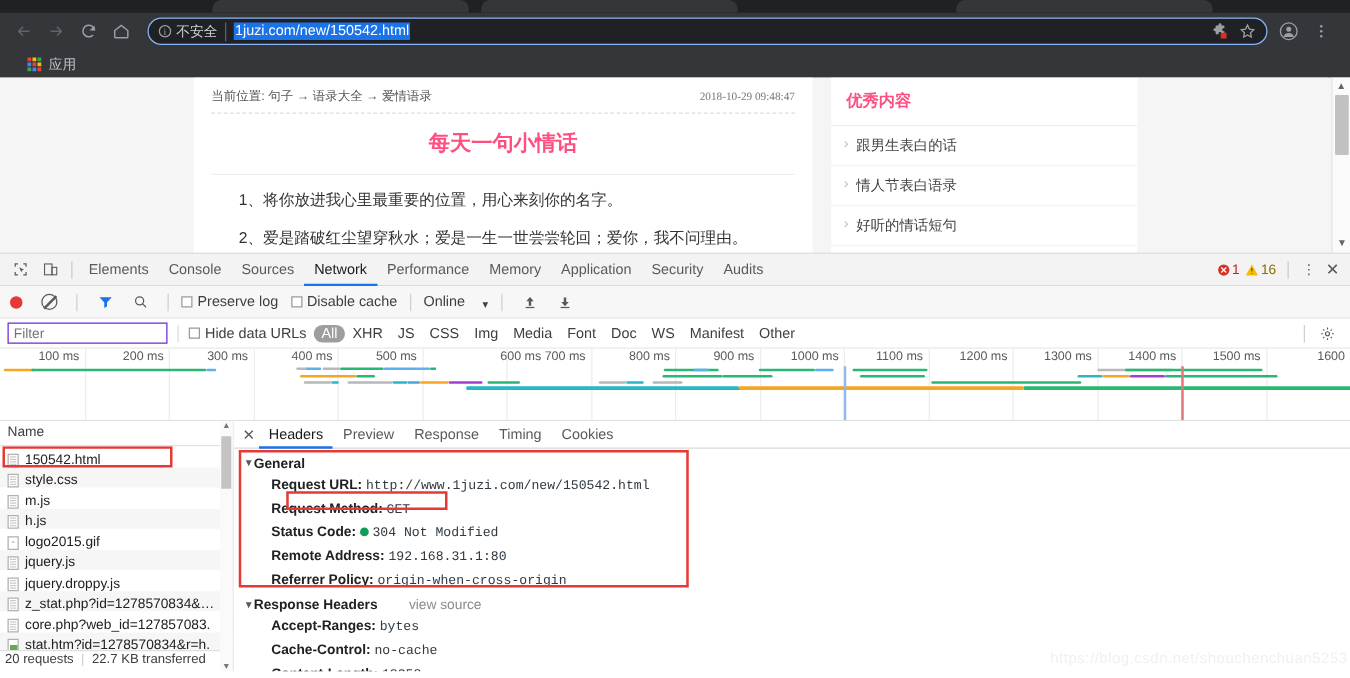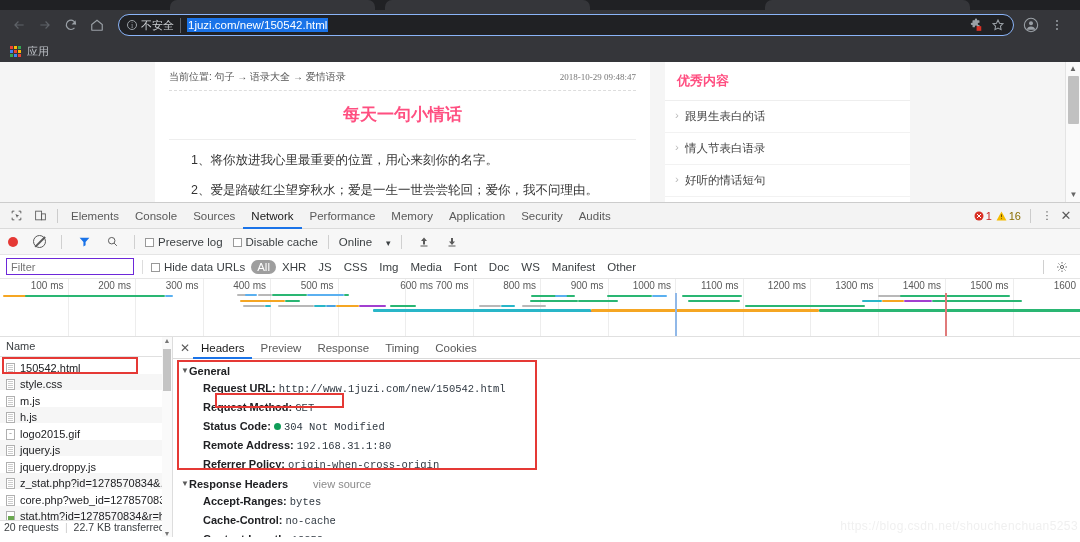--- a/index.html
+++ b/index.html
@@ -50,21 +50,21 @@
   #url-text {
     color: #fff; font-size: 11.5px; background: #1a73e8;
     padding: 1px 1px; white-space: nowrap;
   }
   #omni-right { margin-left: auto; display: flex; align-items: center; gap: 8px; }
 
   .chrome-icon { color: #9aa0a6; display: flex; align-items: center; }
 
   #bookmarks-row {
     height: 22px; background: #35363a; display: flex;
-    align-items: center; padding: 0 10px; gap: 6px;
+    align-items: center; padding: 0 22px; gap: 6px;
   }
   #apps-grid { display: grid; grid-template-columns: repeat(3, 3px);
     grid-template-rows: repeat(3, 3px); gap: 1px; }
   #apps-grid i { display:block; width:3px; height:3px; }
   #apps-label { color: #bdc1c6; font-size: 11px; }
 
   
   #page-viewport {
     height: 140px; background: #f5f5f5; position: relative;
     display: flex; overflow: hidden;
@@ -159,21 +159,21 @@
   
   #overview { height: 58px; border-bottom: 1px solid #e0e0e0; position: relative; background:#fff; overflow:hidden;}
   #ruler { position:absolute; inset:0; }
   .tickline { position:absolute; top:0; bottom:0; width:1px; background:#ededed; }
   .ticklabel { position:absolute; top:1px; font-size:10px; color:#5a5a5a; transform: translateX(-100%); padding-right:4px; white-space:nowrap;}
   .bar { position:absolute; height:2px; border-radius:1px; }
   .evline { position:absolute; top:14px; bottom:0; width:1.5px; }
 
   
   #dt-body { flex: 1; display: flex; min-height: 0; }
-  #req-list { width: 173px; border-right: 1px solid #ddd; display:flex; flex-direction:column; background:#fff; position:relative;}
+  #req-list { width: 187px; border-right: 1px solid #ddd; display:flex; flex-direction:column; background:#fff; position:relative;}
   #req-head { height: 20px; border-bottom:1px solid #e0e0e0; font-size:11px; color:#3c4043; padding:3px 0 0 6px; background:#fff;}
   #req-items { flex:1; overflow:hidden; position:relative;}
   .req-row {
     height: 16.5px; display:flex; align-items:flex-end; gap:5px;
     padding-left: 6px; font-size: 11px; color:#202124; white-space:nowrap;
   }
   .req-row:nth-child(even){ background:#f6f6f6; }
   .req-row.selected { background:#fff; }
   .fileicon { width:9px; height:11px; border:1px solid #b0b0b0; background:#fff; flex:none; position:relative;}
   .fileicon.doc::after{content:""; position:absolute; left:1px; top:1px; right:1px; height:1px; box-shadow:0 2px 0 #ccc,0 4px 0 #ccc,0 6px 0 #ccc; background:#ccc;}

